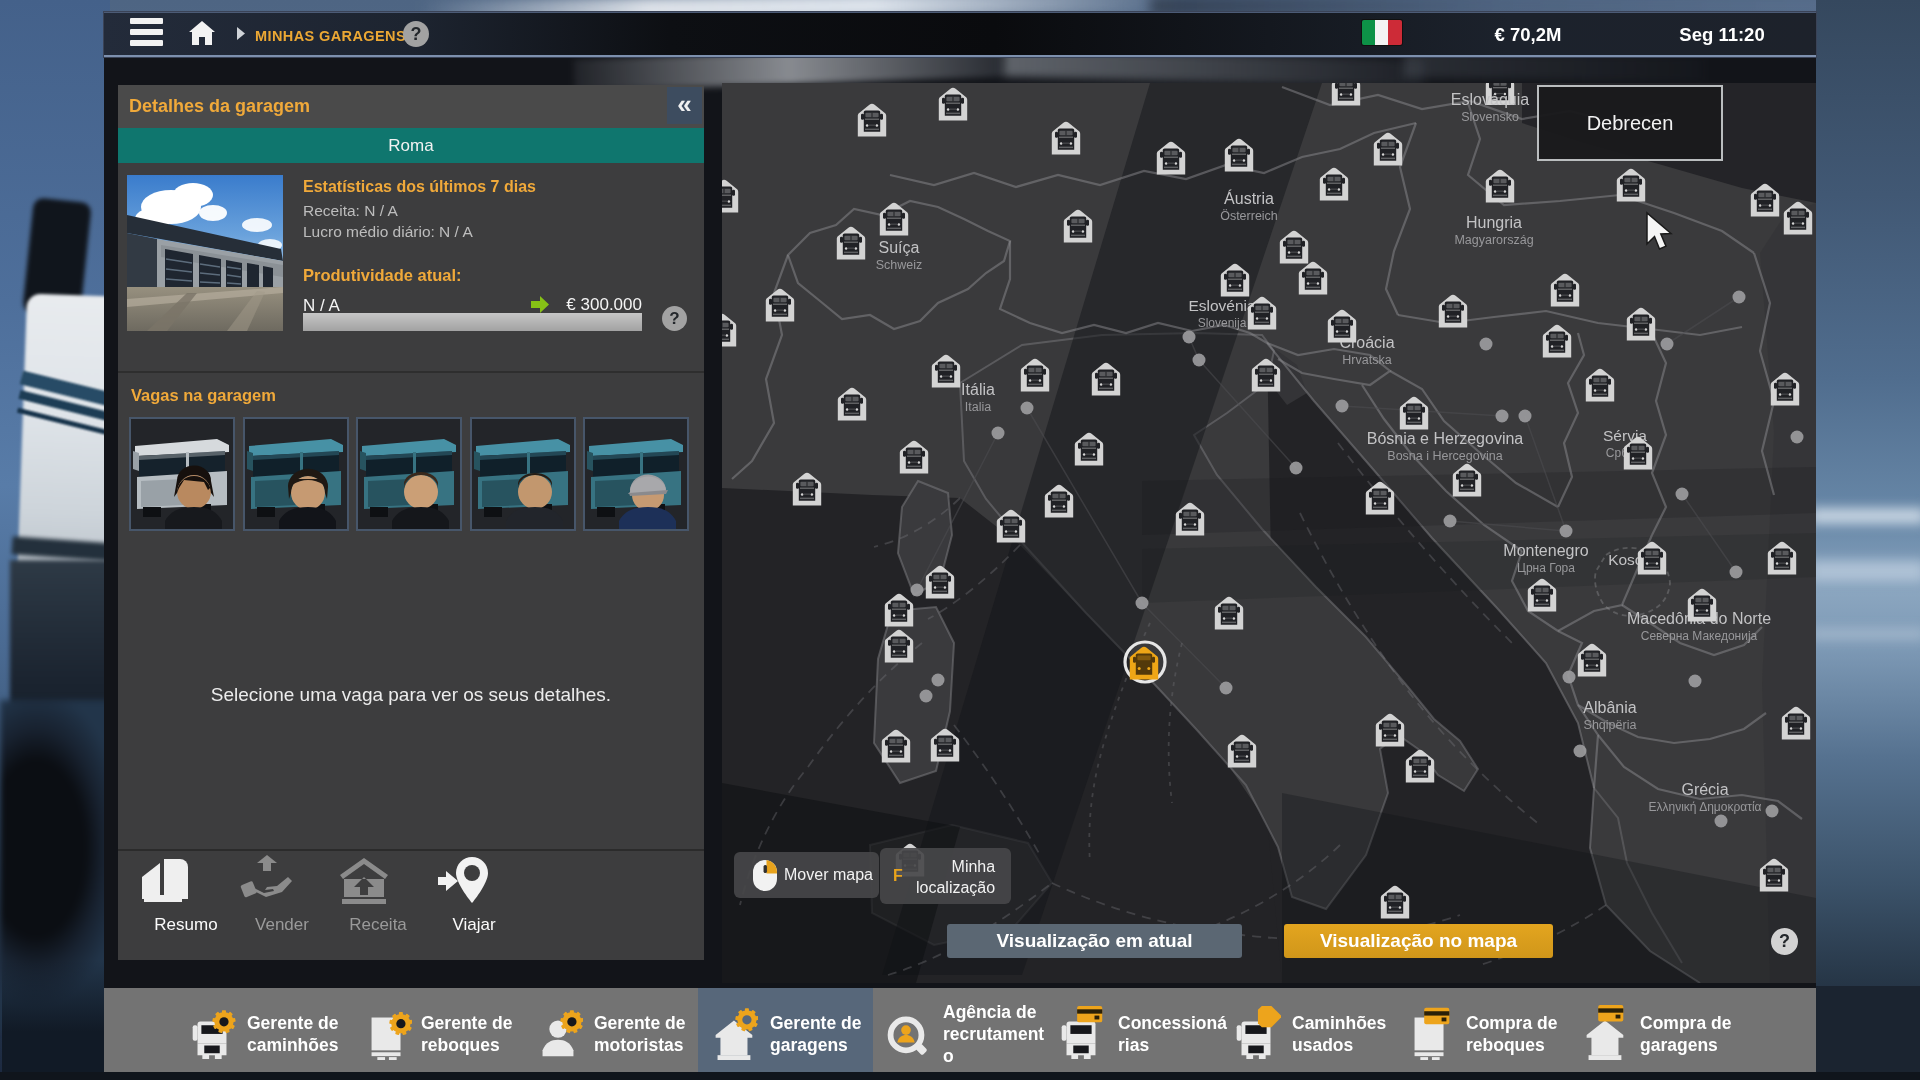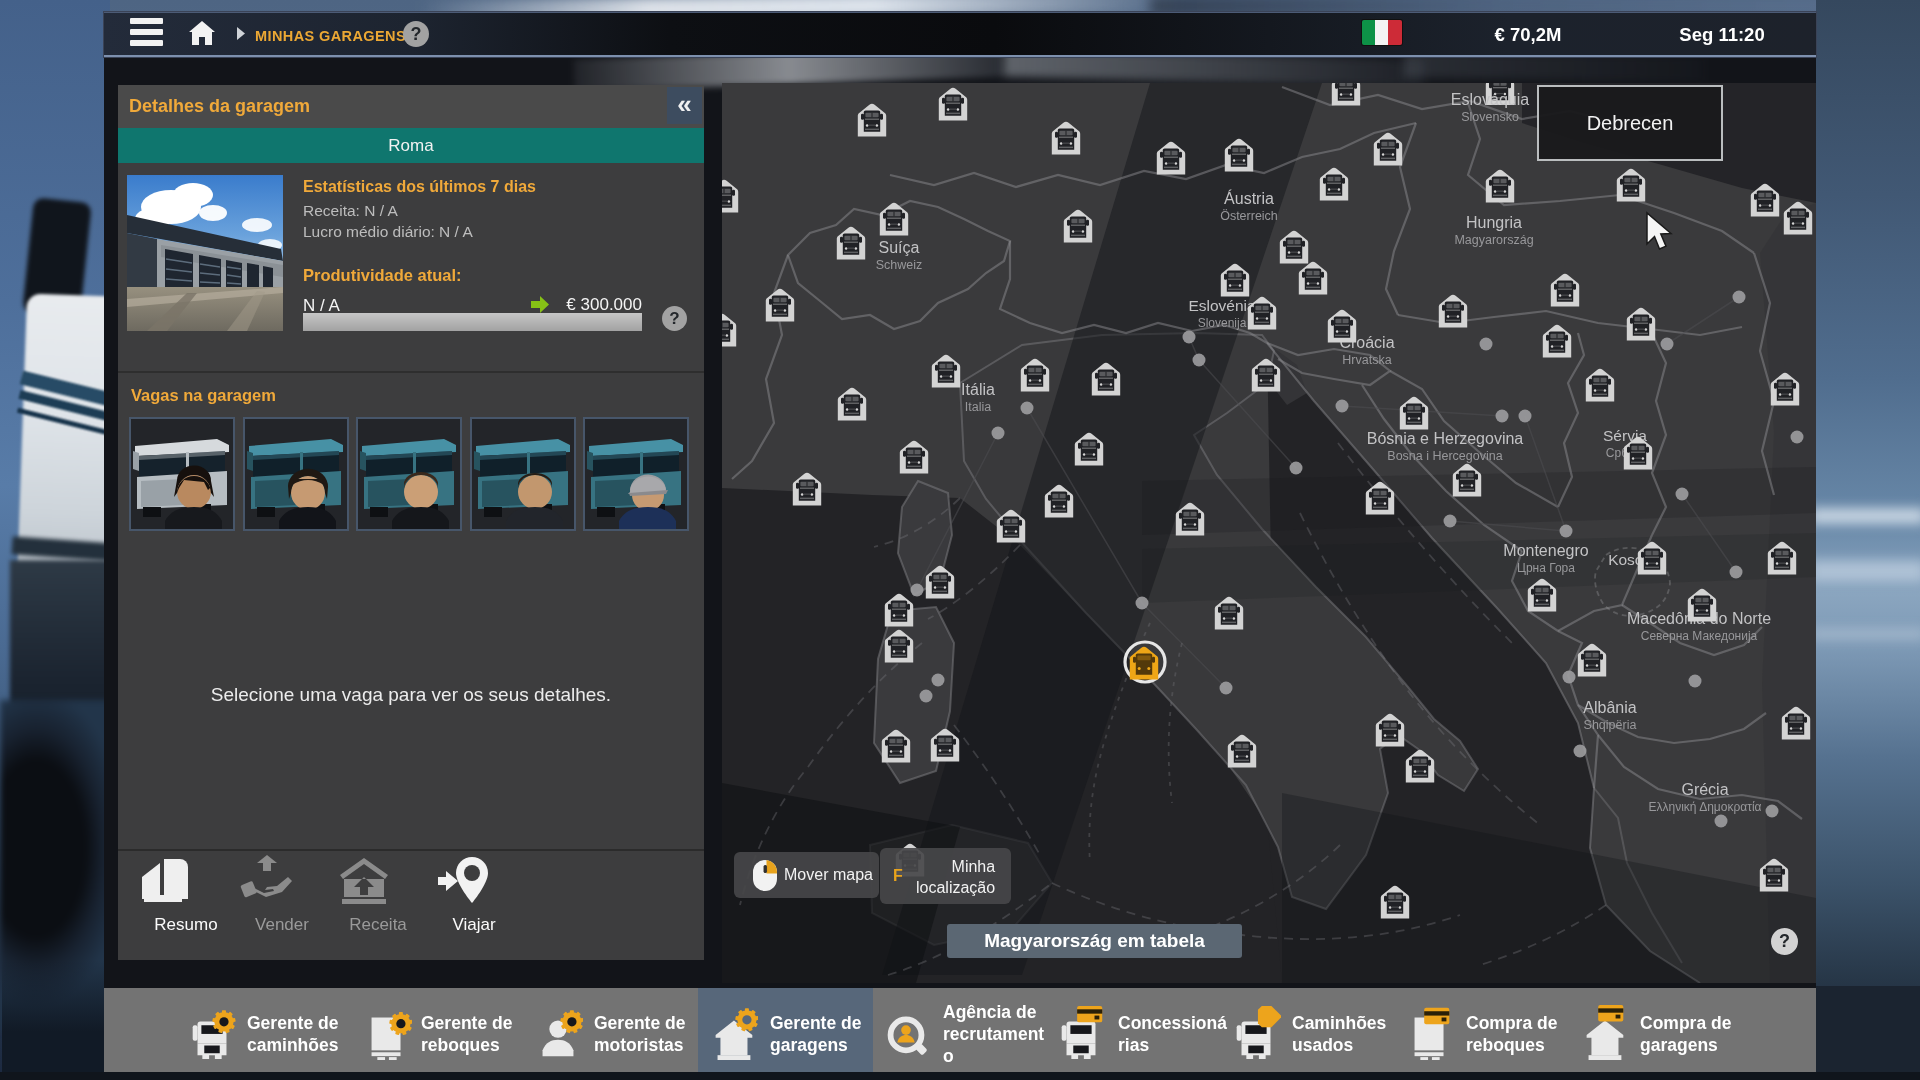--- a/index.html
+++ b/index.html
@@ -463,21 +463,22 @@
             <path d="M13.5,0 a12,12 0 0 1 10.5,12 v1.5 h-10.5 z" fill="#e8a31c"></path>
             <rect x="10.5" y="5" width="3.6" height="8" rx="1.8" fill="#33271270"></rect>
             <rect x="10.7" y="5" width="3.2" height="8" rx="1.6" fill="#2f2f2f"></rect>
           </svg>
 <div style="position:absolute;left:50px;top:14px;font-size:16px;white-space:nowrap;">Mover mapa</div>
         </div>
 <div class="pill" style="left:158px;top:765px;width:131px;height:56px;">
 <div style="position:absolute;left:13px;top:19px;color:#e8a31c;font-weight:bold;font-size:16px;">F</div>
 <div style="position:absolute;left:36px;top:8px;font-size:16px;line-height:21px;">Minha<br>localização</div>
         </div>
-<div id="btn-tab">Magyarország em tabela</div>
+<div id="btn-tab">Visualização em atual</div>
+<div id="btn-map">Visualização no mapa</div>
 <div class="qmark" style="left:1049px;top:845px;width:27px;height:27px;font-size:18px;line-height:27px;background:#d2d2d2;">?</div>
       </div>
   </div>
 
   <div id="topbar">
     <div class="hbar" style="top:5px;"></div>
     <div class="hbar" style="top:16px;"></div>
     <div class="hbar" style="top:27px;"></div>
     <svg class="abs" style="left:84px;top:7px;" width="28" height="28" viewBox="0 0 28 28">
         <path d="M14,1 L27,12 h-3 v13 h-7 v-8 h-6 v8 h-7 v-13 h-3 z" fill="#f2f2f2"></path>

